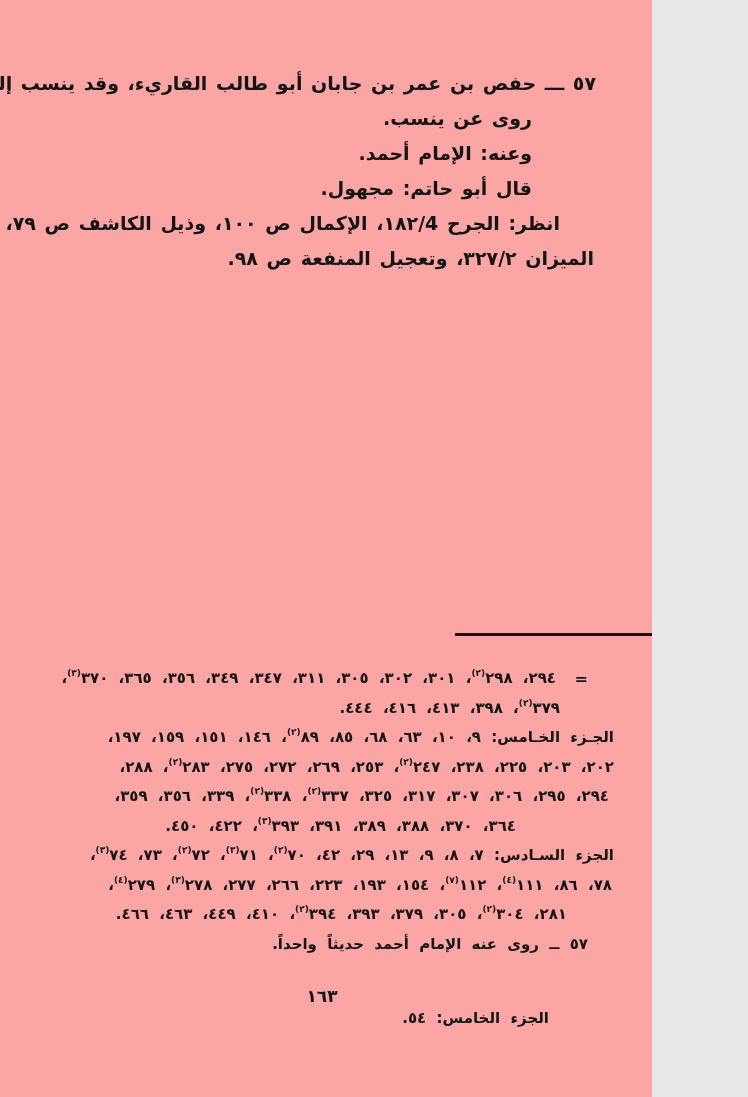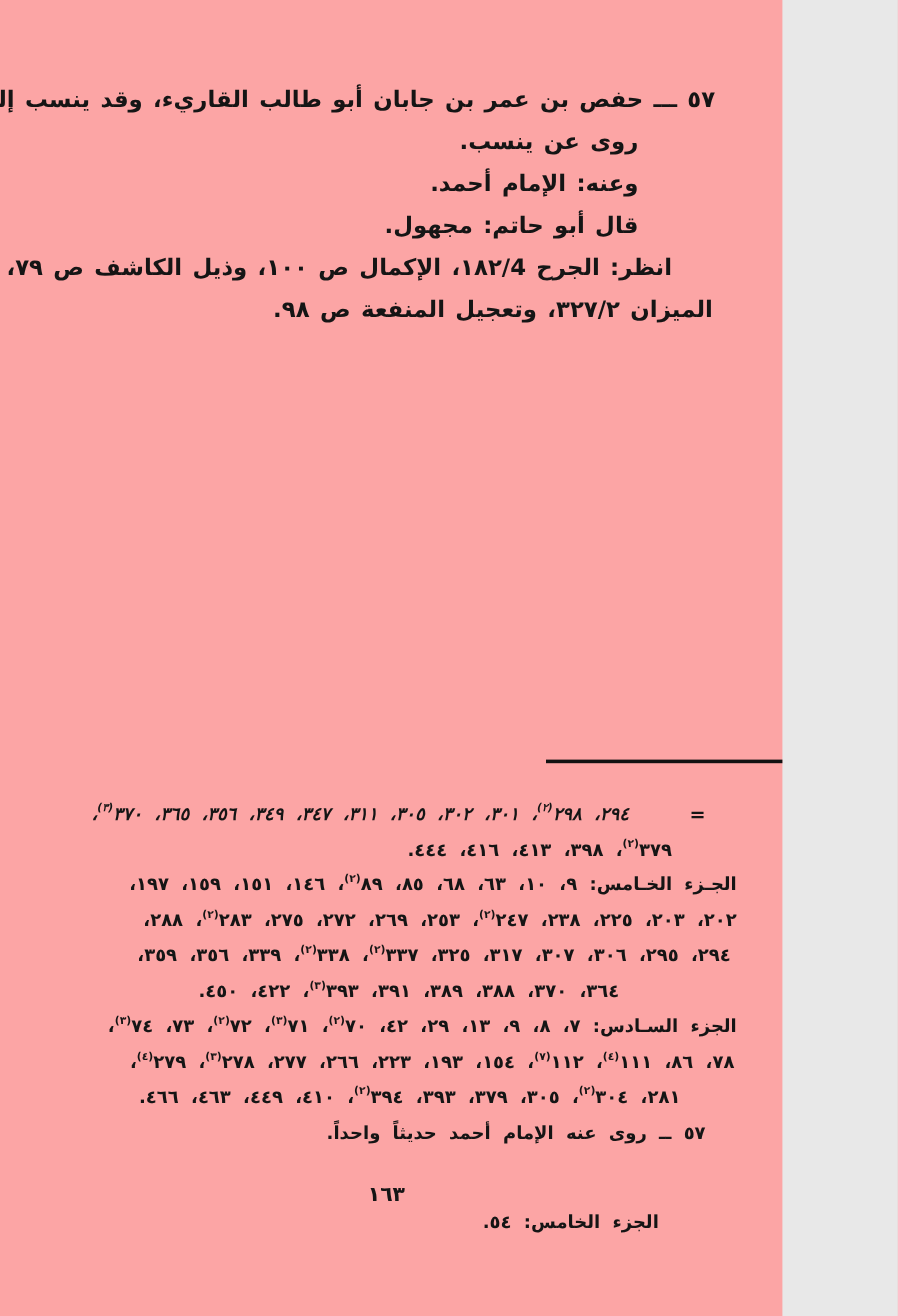--- a/index.html
+++ b/index.html
@@ -26,21 +26,21 @@
   .sep{position:absolute;top:633px;left:455px;width:242px;height:3px;background:#121212;}
   
   .fn{
     position:absolute;top:664px;right:38px;left:36px;
     direction:rtl;text-align:right;
     font-size:15px;font-weight:bold;line-height:29.5px;
     word-spacing:5px;
     white-space:nowrap;
   }
   .fn sup{font-size:9px;line-height:0;position:relative;top:-1px;letter-spacing:0;}
-  .fl1{margin-right:90px;font-style:italic;}
+  .fl1{margin-right:58px;}
   .fl2{margin-right:54px;}
   .fl3{margin-right:0;text-align:right;}
   .fl4{margin-right:0;}
   .fl5{margin-right:5px;}
   .fl6{margin-right:98px;}
   .fl7{margin-right:0;}
   .fl8{margin-right:2px;}
   .fl9{margin-right:47px;}
   .fl10{margin-right:26px;}
   .fl11{margin-right:65px;margin-top:45px;}

